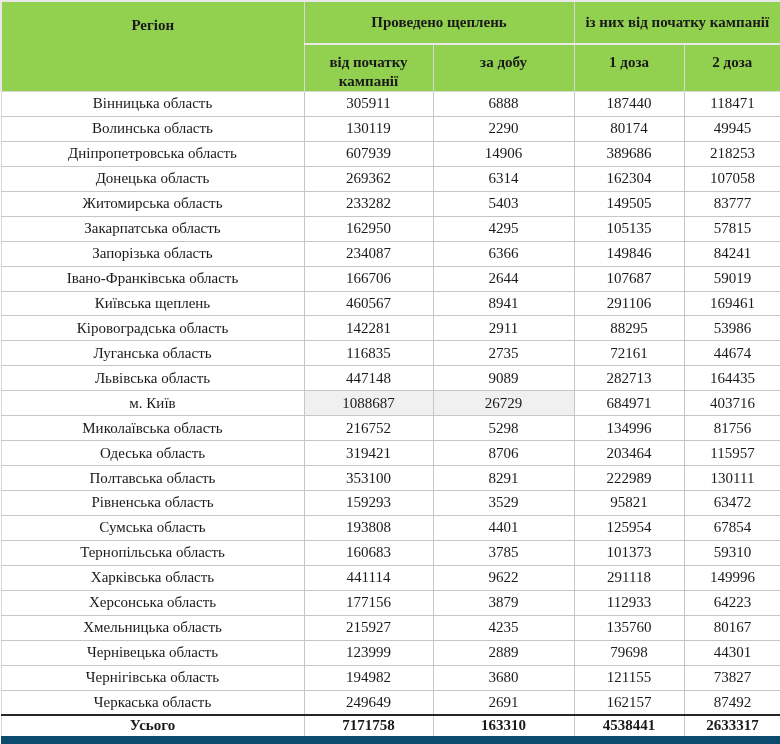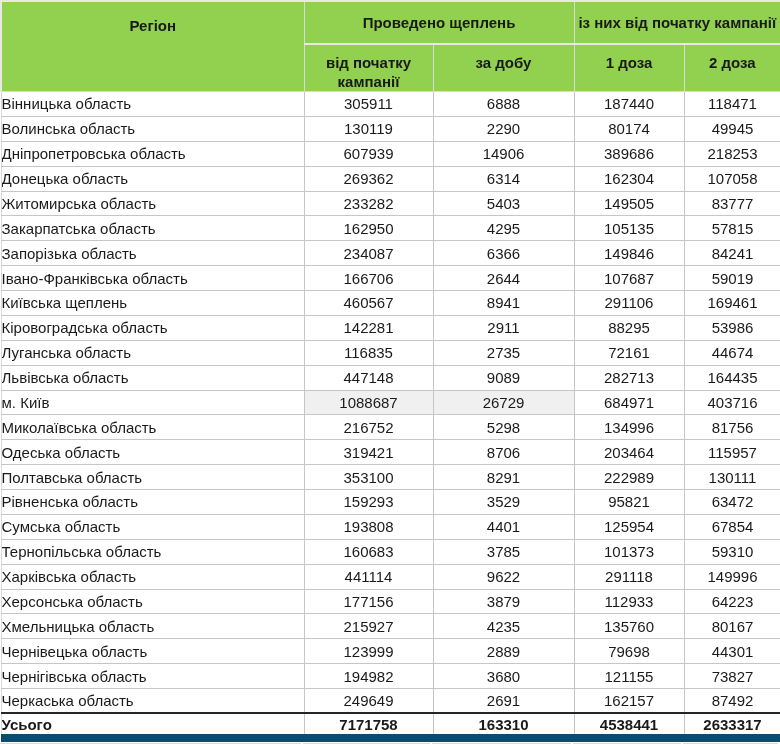--- a/index.html
+++ b/index.html
@@ -4,22 +4,23 @@
 <style>
   * { margin: 0; padding: 0; box-sizing: border-box; }
   html, body { background: #ffffff; }
   body { font-family: "Liberation Sans", sans-serif; }
 
   .page {
     width: 780px;
     height: 744px;
     overflow: hidden;
     display: flex;
-    flex-direction: column;
+    flex-direction: row;
     background: #ffffff;
+    font-family: Liberation Serif, serif;
   }
 
   table.vax {
     border-collapse: collapse;
     table-layout: fixed;
     width: 780px;
     flex: 0 0 auto;
   }
 
   col.c-region { width: 303px; }
@@ -56,21 +57,21 @@
     padding-top: 8px;
   }
   thead th.last-col { border-right: 2px solid #e8e8e8; }
 
   tbody tr { height: 24.88px; }
   tbody td {
     border: 1px solid #c6c6c6;
     background: #ffffff;
   }
   td.region {
-    text-align: left;
+    text-align: center;
     padding-left: 0;
     border-left: 1px solid #d9d9d9;
   }
   td.num { text-align: center; }
   td.hl { background: #f0f0f0; }
   td.last-col { border-right: 1px solid #d9d9d9; }
 
   tr.total td {
     font-weight: bold;
     border-top: 2px solid #262626;

